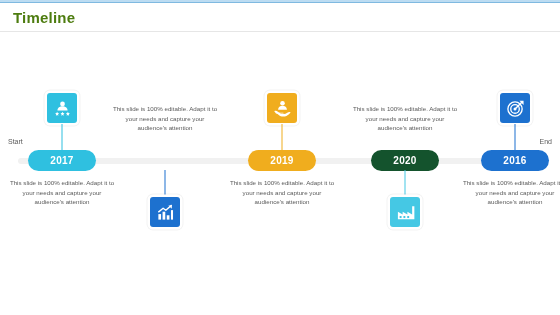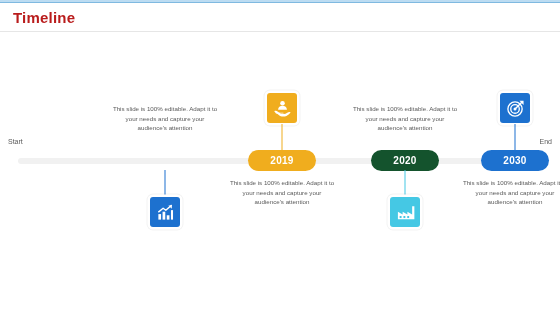--- a/index.html
+++ b/index.html
@@ -31,21 +31,21 @@
     background: #7fb9e0;
   }
 
   
   .page-title {
     position: absolute;
     top: 9px;
     left: 13px;
     font-size: 15px;
     font-weight: bold;
-    color: #b91c1c;
+    color: #4d7c0f;
     letter-spacing: 0.2px;
     white-space: nowrap;
   }
   .title-rule {
     position: absolute;
     top: 31px;
     left: 0;
     width: 560px;
     height: 1px;
     background: #e6e6e6;
@@ -154,20 +154,34 @@
 <div class="page-title">Timeline</div>
 <div class="title-rule"></div>
 
 <div class="timeline">
 
   <div class="track"></div>
 
   <div class="cap start">Start</div>
   <div class="cap end">End</div>
 
+  <div class="node" style="left:2px;">
+    <div class="icon-tile up" style="background:#2fc0e0;">
+      <svg width="19" height="19" viewBox="0 0 24 24">
+        <circle cx="12" cy="6.2" r="3" fill="#ffffff"></circle>
+        <path d="M5.6 14.4c0-3.2 2.9-5.2 6.4-5.2s6.4 2 6.4 5.2z" fill="#ffffff"></path>
+        <path d="M5.2 16.2l.75 1.6 1.75.2-1.3 1.25.34 1.75-1.54-.87-1.54.87.34-1.75-1.3-1.25 1.75-.2z" fill="#ffffff"></path>
+        <path d="M12 16.2l.75 1.6 1.75.2-1.3 1.25.34 1.75-1.54-.87-1.54.87.34-1.75-1.3-1.25 1.75-.2z" fill="#ffffff"></path>
+        <path d="M18.8 16.2l.75 1.6 1.75.2-1.3 1.25.34 1.75-1.54-.87-1.54.87.34-1.75-1.3-1.25 1.75-.2z" fill="#ffffff"></path>
+      </svg>
+    </div>
+    <div class="stem up" style="background:#2fc0e0;"></div>
+    <div class="pill" style="background:#2fc0e0;">2017</div>
+    <div class="node-text below">This slide is 100% editable. Adapt it to your needs and capture your audience's attention</div>
+  </div>
 
   <div class="node" style="left:105px;">
     <div class="node-text above">This slide is 100% editable. Adapt it to your needs and capture your audience's attention</div>
     <div class="stem down" style="background:#1d71cf;"></div>
     <div class="icon-tile down" style="background:#1d71cf;">
       <svg width="19" height="19" viewBox="0 0 24 24">
         <rect x="3" y="14" width="3.4" height="7" fill="#ffffff"></rect>
         <rect x="8.3" y="11" width="3.4" height="10" fill="#ffffff"></rect>
         <rect x="13.6" y="15.5" width="3.4" height="5.5" fill="#ffffff"></rect>
         <rect x="18.9" y="9" width="2.6" height="12" fill="#ffffff"></rect>
@@ -208,17 +222,17 @@
     <div class="icon-tile up" style="background:#1d71cf;">
       <svg width="19" height="19" viewBox="0 0 24 24">
         <circle cx="11.4" cy="12.6" r="9" fill="none" stroke="#ffffff" stroke-width="1.7"></circle>
         <circle cx="11.4" cy="12.6" r="5.4" fill="none" stroke="#ffffff" stroke-width="1.7"></circle>
         <circle cx="11.4" cy="12.6" r="1.9" fill="#ffffff"></circle>
         <path d="M11.4 12.6L20.6 3.4" stroke="#ffffff" stroke-width="1.8" stroke-linecap="round"></path>
         <path d="M16.9 2.2h5.3v5.3z" fill="#ffffff"></path>
       </svg>
     </div>
     <div class="stem up" style="background:#1d71cf;"></div>
-    <div class="pill" style="background:#1d71cf;">2030</div>
+    <div class="pill" style="background:#1d71cf;">2016</div>
     <div class="node-text below">This slide is 100% editable. Adapt it to your needs and capture your audience's attention</div>
   </div>
 
 </div>
 
 </body></html>

